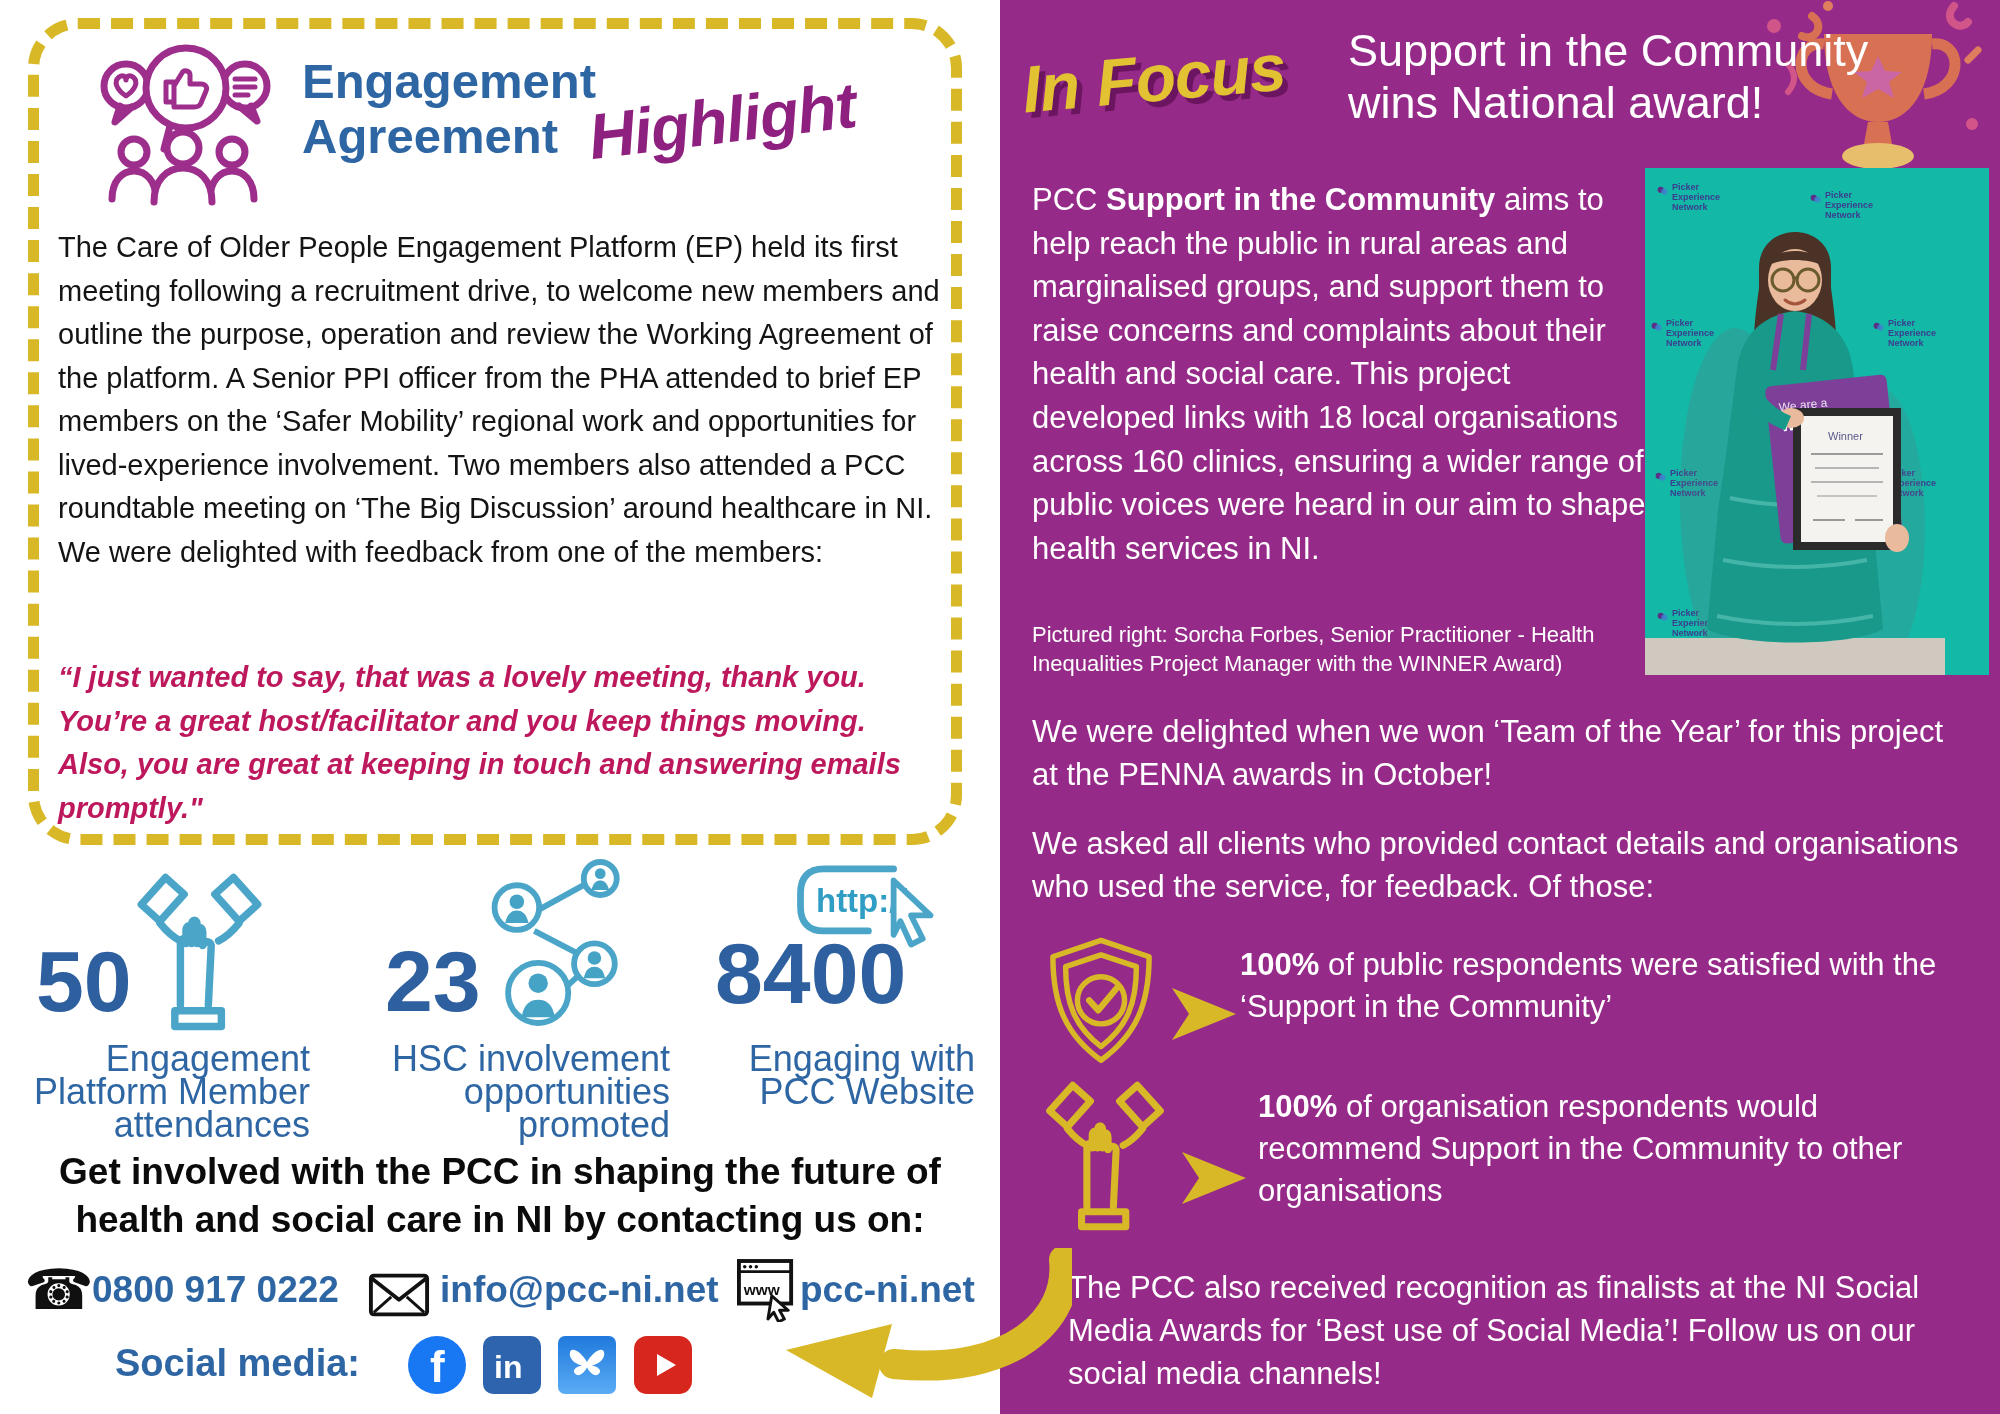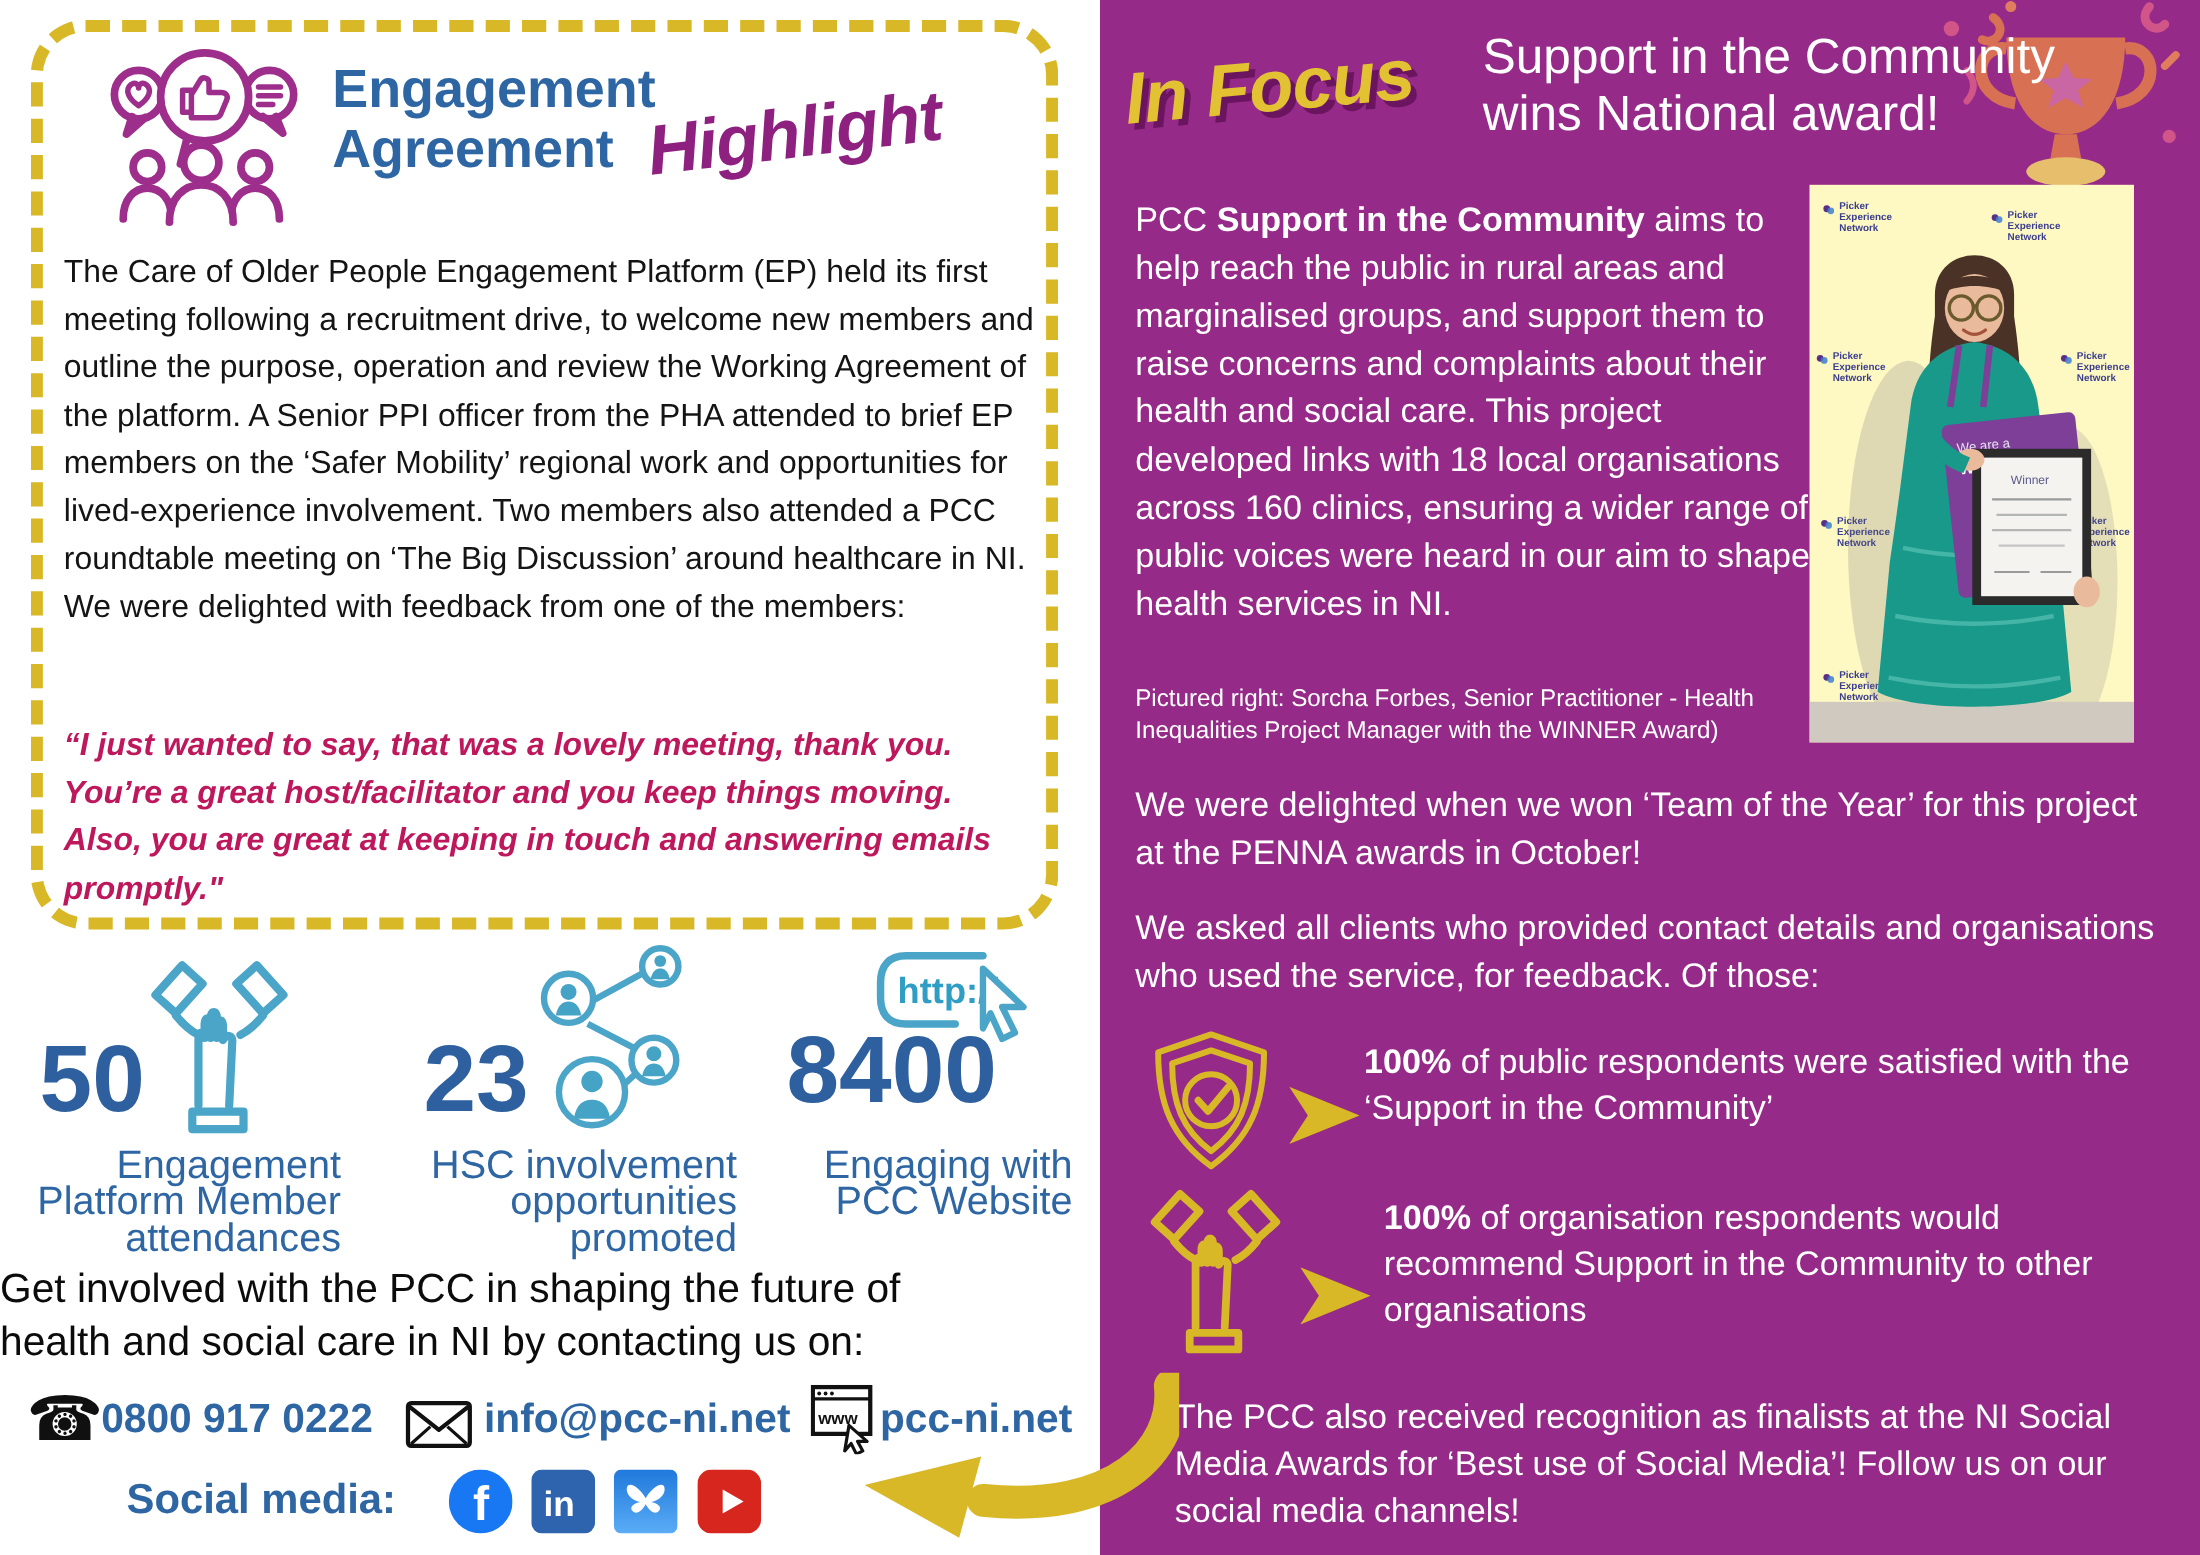--- a/index.html
+++ b/index.html
@@ -14,42 +14,42 @@
   .eh-title{left:302px;top:54px;font-weight:700;font-size:49px;line-height:55px;color:#2e66a4;}
   .eh-script{left:588px;top:84px;font-style:italic;font-weight:700;font-size:64px;color:#8e2180;
     transform:rotate(-7deg);letter-spacing:-1px;}
   .eh-body{left:58px;top:226px;width:892px;font-size:29px;line-height:43.5px;color:#141414;margin:0;}
   .eh-quote{left:58px;top:656px;width:848px;font-size:29px;line-height:43.5px;color:#be185d;
     font-weight:700;font-style:italic;margin:0;}
 
   .stat-num{font-weight:700;font-size:86px;color:#2e5f9f;line-height:86px;}
   .stat-label{font-size:36px;line-height:33px;color:#2e66a4;text-align:right;}
 
-  .cta{left:0;top:1148px;width:1000px;text-align:left;font-weight:400;font-size:37px;
+  .cta{left:0;top:1148px;width:1000px;text-align:center;font-weight:700;font-size:37px;
     line-height:48px;color:#0b0b0b;}
 
   .contact-text{font-weight:700;font-size:37px;color:#2e66a4;line-height:44px;}
   .phone-glyph{font-size:56px;line-height:56px;color:#101010;}
 
   .social-label{font-weight:700;font-size:38px;color:#2e66a4;}
   .soc{width:58px;height:58px;}
 
   
   .panel{left:1000px;top:0;width:1000px;height:1414px;background:#962a88;}
   .kicker{left:1022px;top:40px;font-style:italic;font-weight:700;font-size:66px;color:#e2c233;
     transform:rotate(-5deg);z-index:2;text-shadow:5px 6px 0 rgba(92,13,82,.75);letter-spacing:-1px;}
   .rtitle{left:1348px;font-size:45px;line-height:50px;color:#ffffff;z-index:2;white-space:nowrap;}
   .intro{left:1032px;top:178px;width:618px;font-size:31px;line-height:43.6px;color:#fff;margin:0;}
   .caption{left:1032px;top:620px;width:600px;font-size:22px;line-height:29px;color:#fff;}
   .rpara{font-size:31px;line-height:43px;color:#fff;margin:0;}
   .blt-text{font-size:31px;line-height:42px;color:#fff;}
   .b{font-weight:700;}
 
   
-  .photo{left:1645px;top:168px;width:295px;height:507px;background:#fef9c3;overflow:hidden;z-index:2;}
+  .photo{left:1645px;top:168px;width:344px;height:507px;background:#14b8a6;overflow:hidden;z-index:2;}
   .mini-logo{position:absolute;width:86px;display:flex;gap:4px;align-items:flex-start;}
   .mini-logo span{font-size:9px;line-height:10px;font-weight:700;color:#3b3e8f;}
 
   .trophy{left:1758px;top:0;z-index:1;}
   .curved-arrow{left:772px;top:1248px;z-index:3;}
 </style>
 </head>
 <body>
 
 <div class="page">

